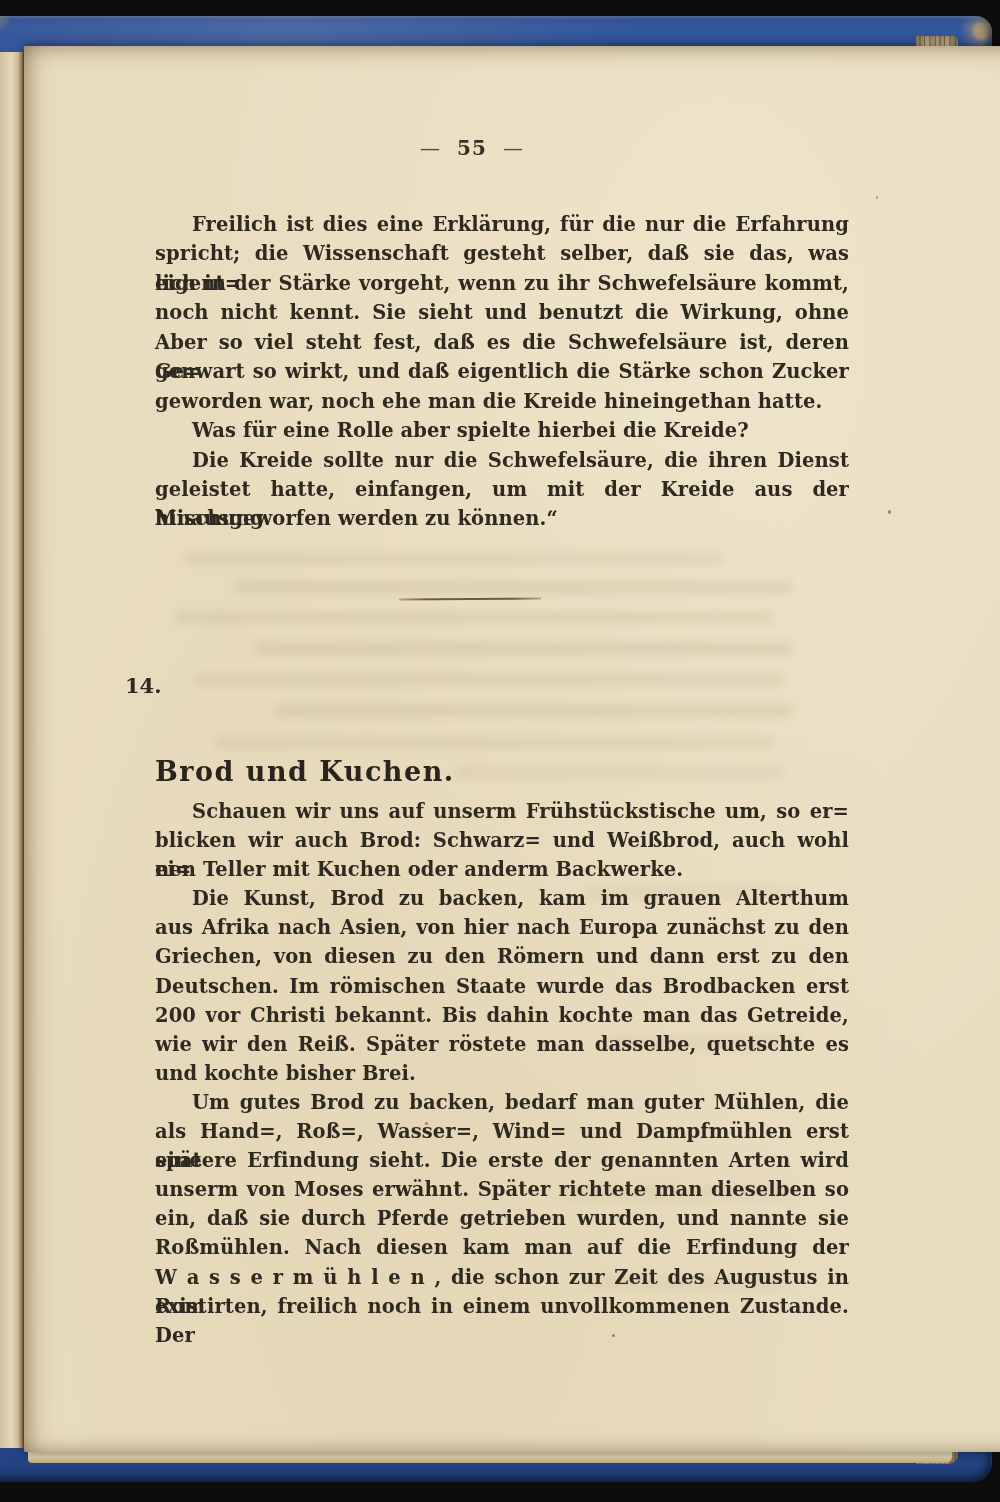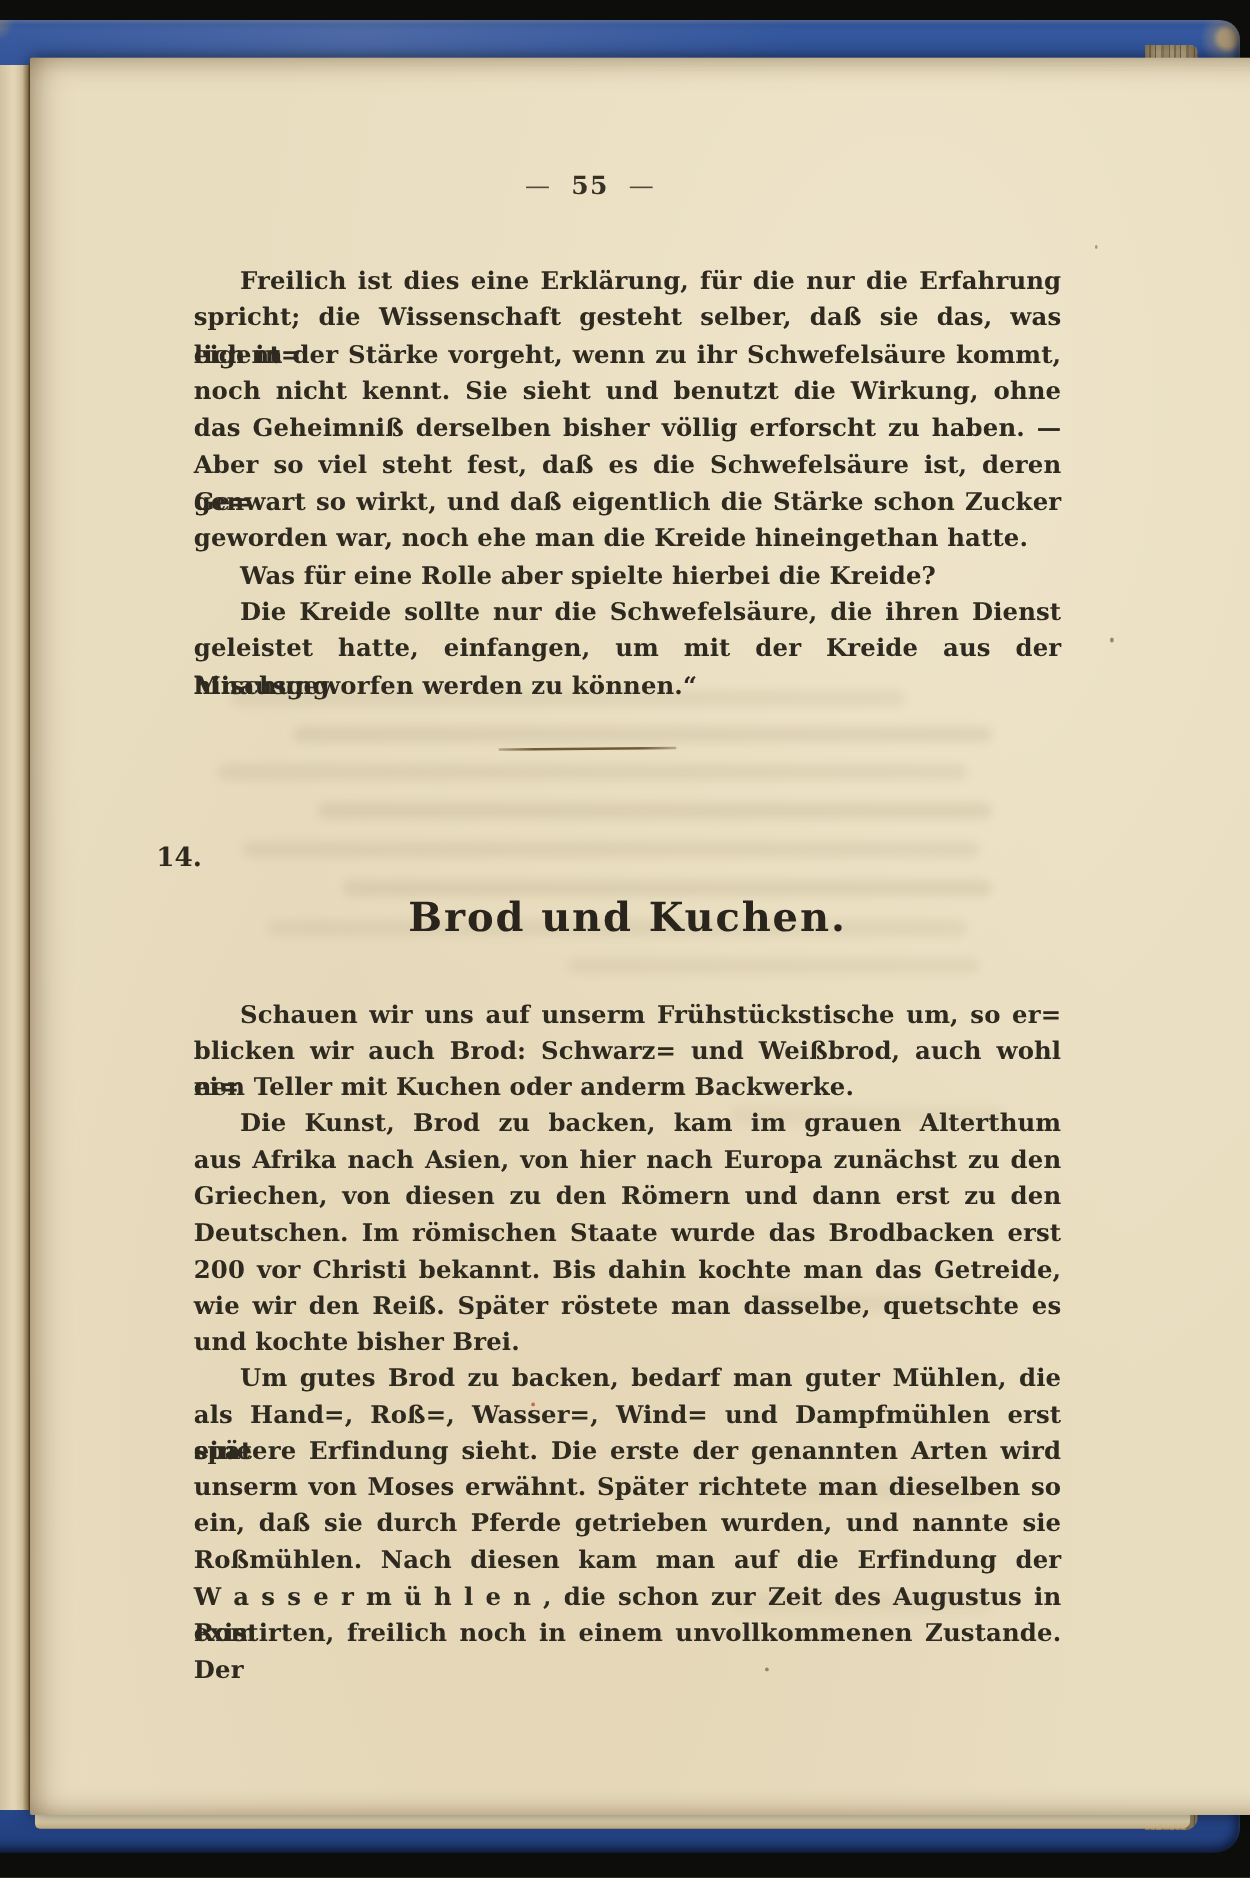--- a/index.html
+++ b/index.html
@@ -93,22 +93,22 @@
     position:absolute;left:375px;top:552px;width:142px;height:2px;
     background:linear-gradient(90deg,rgba(122,102,66,.45),#6e5b38 20%,#6e5b38 80%,rgba(122,102,66,.45));
     transform:rotate(-.5deg);
   }
   
   .secnum{
     position:absolute;top:627px;left:131px;width:694px;text-align:left;
     font-size:21px;font-weight:700;color:#2f2a20;transform:translateX(-30px);
   }
   .heading{
-    position:absolute;top:669px;left:131px;width:694px;text-align:center;
-    font-size:32px;font-weight:700;letter-spacing:1.5px;color:#2a251c;
+    position:absolute;top:710px;left:131px;width:694px;text-align:left;
+    font-size:27px;font-weight:700;letter-spacing:1.5px;color:#2a251c;
   }
   
   .ghost{
     position:absolute;height:13px;border-radius:7px;background:#6a5a38;
     filter:blur(4px);pointer-events:none;
   }
   .speck{position:absolute;border-radius:50%;background:#5a4a2c;}
 </style>
 </head>
 <body>
@@ -142,21 +142,20 @@
 
     <div class="pagenum">
       <span class="dash">—</span><span>55</span><span class="dash">—</span>
     </div>
 
     <div class="textcol block-a">
         <div class="line indent">Freilich ist dies eine Erklärung, für die nur die Erfahrung</div>
         <div class="line">spricht; die Wissenschaft gesteht selber, daß sie das, was eigent=</div>
         <div class="line">lich in der Stärke vorgeht, wenn zu ihr Schwefelsäure kommt,</div>
         <div class="line">noch nicht kennt.  Sie sieht und benutzt die Wirkung, ohne</div>
-        <div class="line">das Geheimniß derselben bisher völlig erforscht zu haben. —</div>
         <div class="line">Aber so viel steht fest, daß es die Schwefelsäure ist, deren Ge=</div>
         <div class="line">genwart so wirkt, und daß eigentlich die Stärke schon Zucker</div>
         <div class="line end">geworden war, noch ehe man die Kreide hineingethan hatte.</div>
         <div class="line indent end">Was für eine Rolle aber spielte hierbei die Kreide?</div>
         <div class="line indent">Die Kreide sollte nur die Schwefelsäure, die ihren Dienst</div>
         <div class="line">geleistet hatte, einfangen, um mit der Kreide aus der Mischung</div>
         <div class="line end">hinausgeworfen werden zu können.“</div>
       </div>
 
     <div class="divider"></div>

